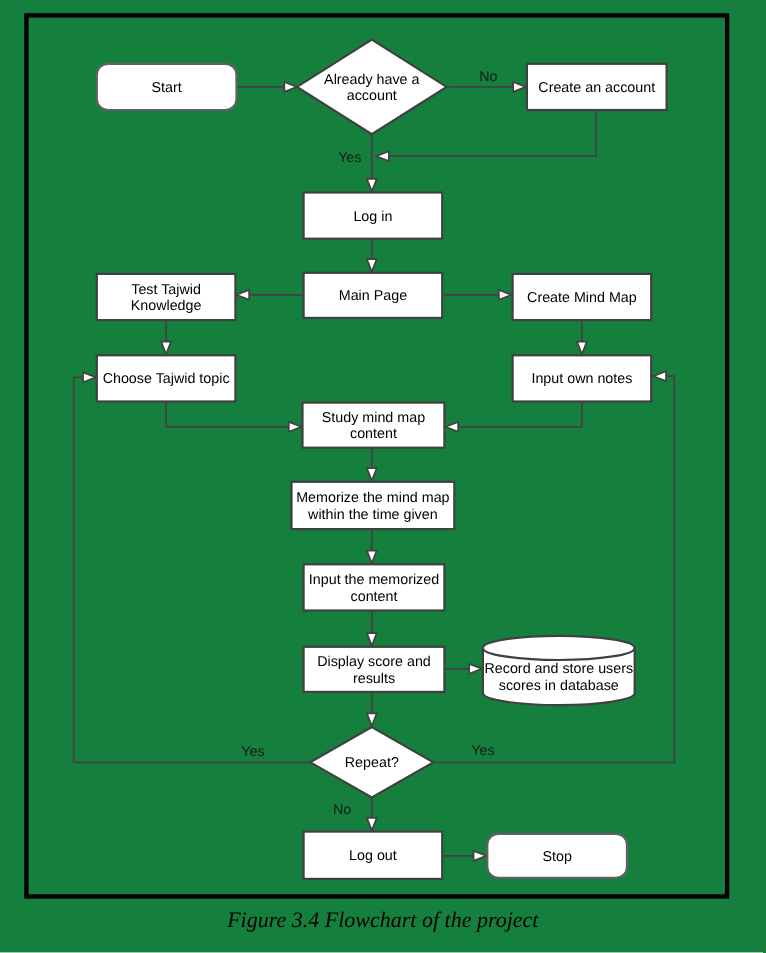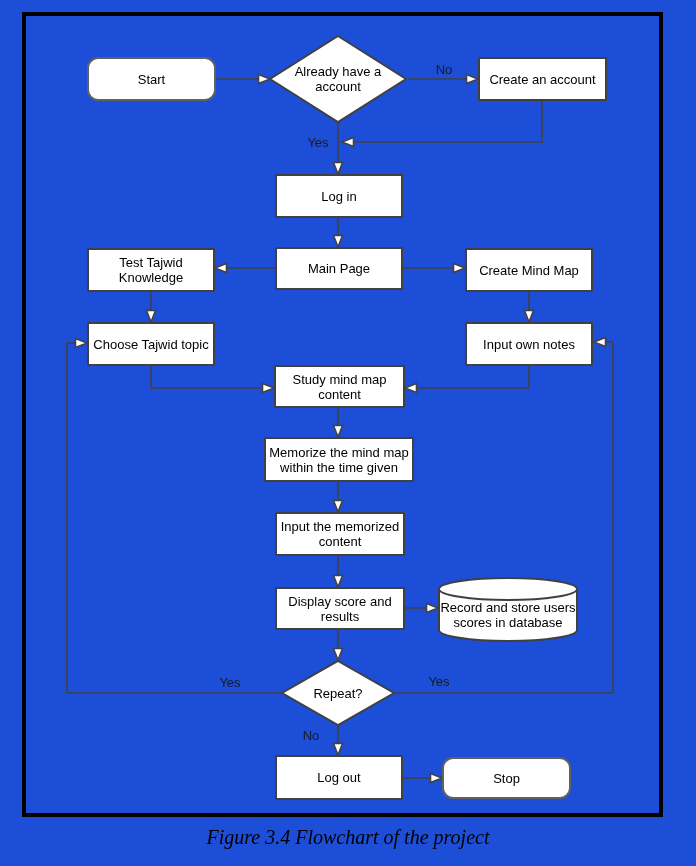--- a/index.html
+++ b/index.html
@@ -1,16 +1,16 @@
 <!DOCTYPE html>
 <html><head>
 <meta charset="utf-8">
 <style>
   html,body{margin:0;padding:0;background:#fff;}
-  .page{position:relative;width:696px;height:866px;background:#1d4ed8;overflow:hidden;
+  .page{position:relative;width:696px;height:866px;background:#15803d;overflow:hidden;
         font-family:"Liberation Sans",sans-serif;}
   svg text{font-family:"Liberation Sans",sans-serif;font-size:13px;fill:#000;}
   svg .edge-label{font-size:13px;fill:#1a1a1a;}
   .caption{position:absolute;left:0;top:826px;width:696px;text-align:center;
            font-family:"Liberation Serif",serif;font-style:italic;font-size:20px;color:#000;}
 </style>
 </head>
 <body>
 
 <div class="page">

